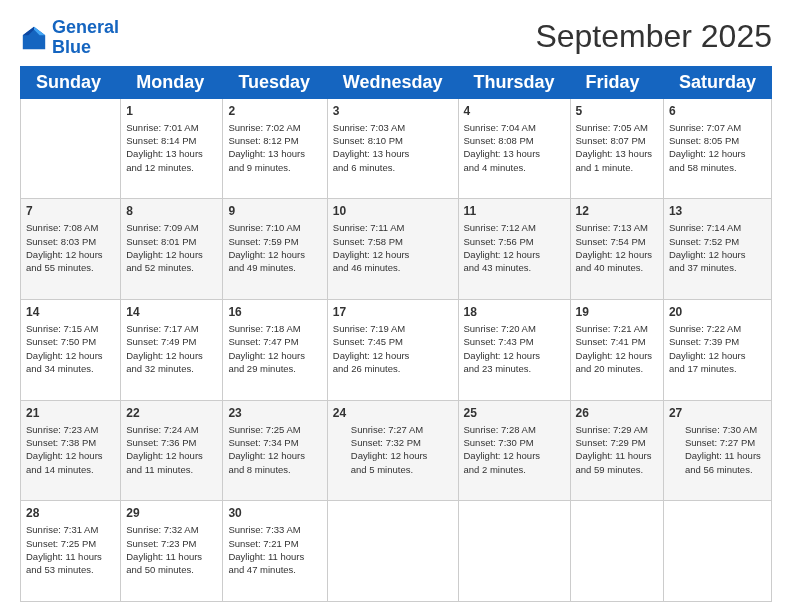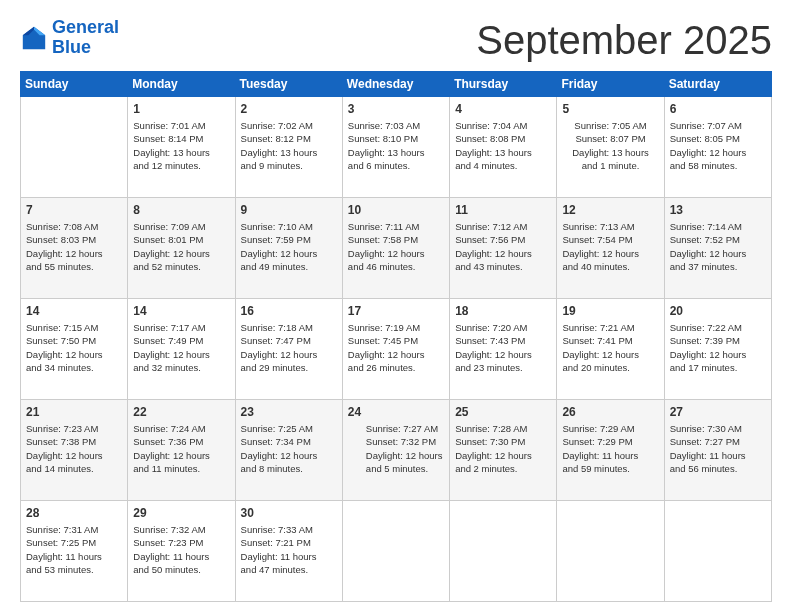--- a/index.html
+++ b/index.html
@@ -38,40 +38,40 @@
       color: #1565c0;
     }
     .logo-icon {
       width: 28px;
       height: 28px;
     }
     .title-block {
       text-align: right;
     }
     .main-title {
-      font-size: 40px;
+      font-size: 32px;
       color: #333;
       font-weight: normal;
     }
     .subtitle {
       font-size: 14px;
       color: #555;
     }
     .calendar {
       width: 100%;
       border-collapse: collapse;
       flex: 1;
       font-size: 10.5px;
     }
     .calendar thead th {
       background-color: #1565c0;
       color: #fff;
-      padding: 5px 4px;
+      padding: 5px 15px;
       text-align: left;
-      font-size: 12px;
+      font-size: 18px;
       font-weight: bold;
       border: 1px solid #1565c0;
       margin-top: 44px;
     }
     .calendar tbody td {
       border: 1px solid #ccc;
       vertical-align: top;
       padding: 4px 5px;
       width: calc(100%/7);
       color: #333;
@@ -158,21 +158,21 @@
           </td>
           <td>
             <span class="day-num">4</span>
             <div class="day-info" style="white-space: pre-line;">Sunrise: 7:04 AM
 Sunset: 8:08 PM
 Daylight: 13 hours
 and 4 minutes.</div>
           </td>
           <td>
             <span class="day-num">5</span>
-            <div class="day-info" style="white-space: pre-line; text-align: center;">Sunrise: 7:05 AM
+            <div class="day-info" style="white-space: pre-line;">Sunrise: 7:05 AM
 Sunset: 8:07 PM
 Daylight: 13 hours
 and 1 minute.</div>
           </td>
           <td>
             <span class="day-num">6</span>
             <div class="day-info" style="white-space: pre-line;">Sunrise: 7:07 AM
 Sunset: 8:05 PM
 Daylight: 12 hours
 and 58 minutes.</div>
@@ -318,21 +318,21 @@
           </td>
           <td>
             <span class="day-num">26</span>
             <div class="day-info" style="white-space: pre-line;">Sunrise: 7:29 AM
 Sunset: 7:29 PM
 Daylight: 11 hours
 and 59 minutes.</div>
           </td>
           <td>
             <span class="day-num">27</span>
-            <div class="day-info" style="white-space: pre-line;">Sunrise: 7:30 AM
+            <div class="day-info" style="white-space: pre-line; margin-left: 16px;">Sunrise: 7:30 AM
 Sunset: 7:27 PM
 Daylight: 11 hours
 and 56 minutes.</div>
           </td>
         </tr>
         <tr>
           <td>
             <span class="day-num">28</span>
             <div class="day-info" style="white-space: pre-line;">Sunrise: 7:31 AM
 Sunset: 7:25 PM

